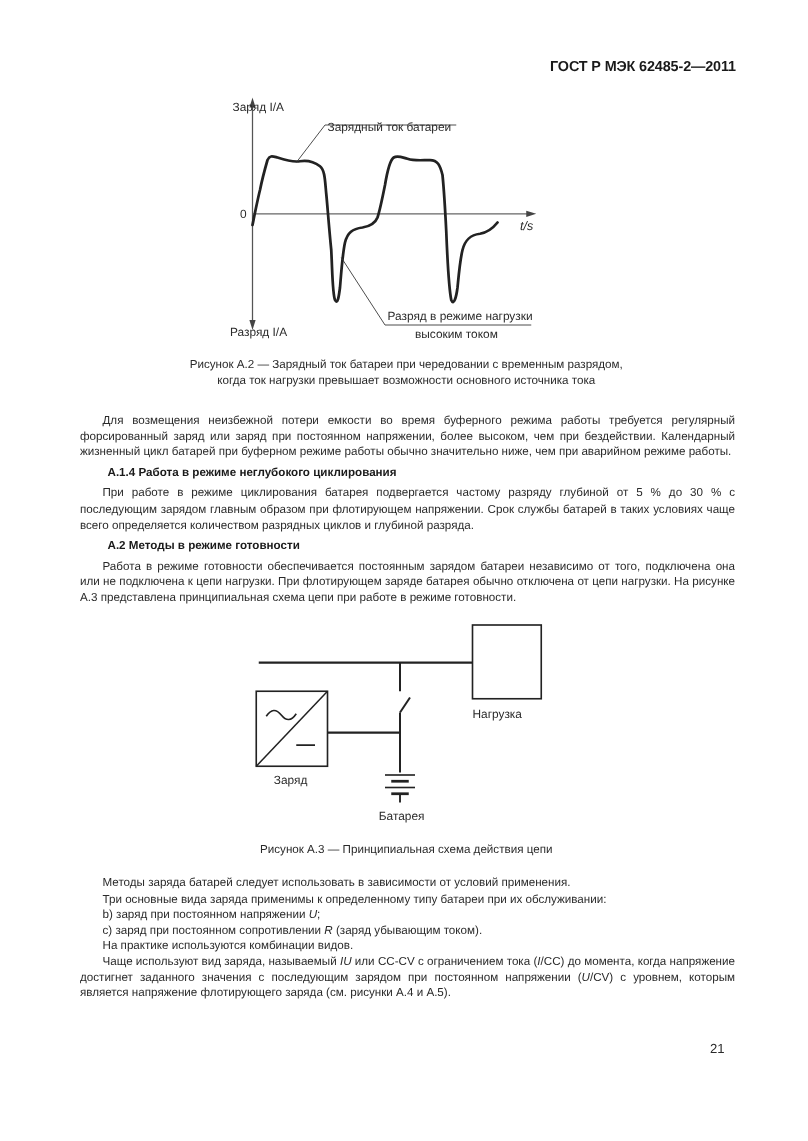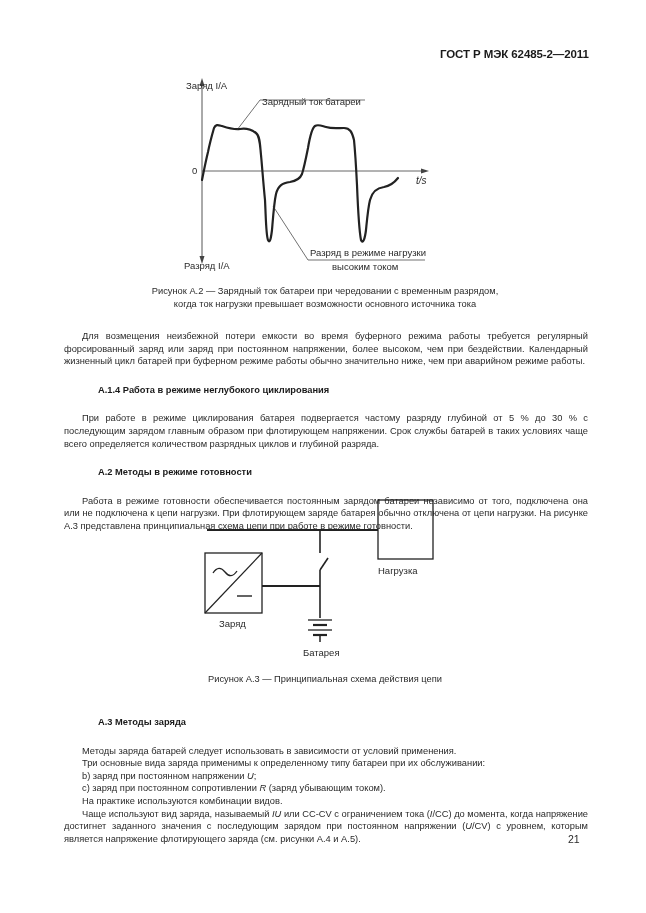--- a/index.html
+++ b/index.html
@@ -14,21 +14,21 @@
   }
   svg text { font-family: "Liberation Sans", sans-serif; fill: #2a2a2a; }
   .caption {
     left: 70px; width: 510px; text-align: center; font-size: 9.3px; line-height: 13px; color: #2a2a2a;
   }
   .body-text {
     left: 64px; width: 524px; font-size: 9.3px; line-height: 12.6px; color: #2a2a2a;
   }
   .p { text-align: justify; text-align-last: left; margin: 0; }
   .indent { text-indent: 18px; }
-  .heading { font-weight: bold; margin: 16px; padding-left: 18px; color: #1a1a1a; }
+  .heading { font-weight: bold; margin: 4px; padding-left: 18px; color: #1a1a1a; }
   .list-line { margin: 0; padding-left: 18px; }
   .page-num { left: 568px; top: 833px; font-size: 10.5px; color: #2a2a2a; }
   i { font-style: italic; }
 </style>
 </head>
 <body>
 
 <div class="abs header">ГОСТ Р МЭК 62485-2—2011</div>
 
 <svg class="abs" style="left:180px; top:70px;" width="270" height="212" viewBox="0 0 270 212">
@@ -94,21 +94,20 @@
   <line x1="118" y1="135" x2="132" y2="135" stroke="#222" stroke-width="2.2"></line>
   <line x1="113" y1="140" x2="137" y2="140" stroke="#222" stroke-width="1.3"></line>
   <line x1="118" y1="145" x2="132" y2="145" stroke="#222" stroke-width="2.2"></line>
   <line x1="125" y1="145" x2="125" y2="152" stroke="#222" stroke-width="1.5"></line>
   <text x="108" y="166" font-size="9.5">Батарея</text>
 </svg>
 
 <div class="abs caption" style="top:673px;">Рисунок А.3 — Принципиальная схема действия цепи</div>
 
 <div class="abs body-text" style="top:700px;">
-  <p class="heading">А.3 Методы заряда</p>
   <p class="list-line">Методы заряда батарей следует использовать в зависимости от условий применения.</p>
   <p class="list-line">Три основные вида заряда применимы к определенному типу батареи при их обслуживании:</p>
   <p class="list-line"><span>b) заряд при постоянном напряжении </span><i>U</i><span>;</span></p>
   <p class="list-line"><span>c) заряд при постоянном сопротивлении </span><i>R</i><span> (заряд убывающим током).</span></p>
   <p class="list-line">На практике используются комбинации видов.</p>
   <p class="p indent"><span>Чаще используют вид заряда, называемый </span><i>IU</i><span> или CC-CV с ограничением тока (</span><i>I</i><span>/CC) до момента, когда напряжение достигнет заданного значения с последующим зарядом при постоянном напряжении (</span><i>U</i><span>/CV) с уровнем, которым является напряжение флотирующего заряда (см. рисунки А.4 и А.5).</span></p>
 </div>
 
 <div class="abs page-num">21</div>
 

